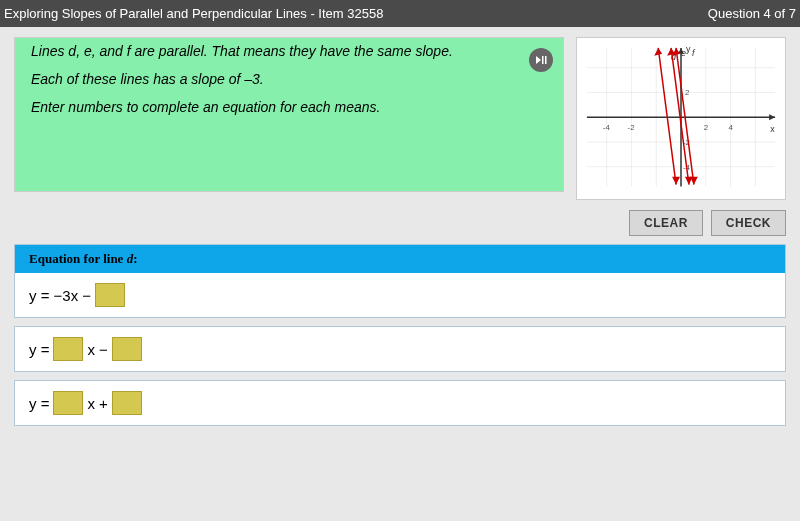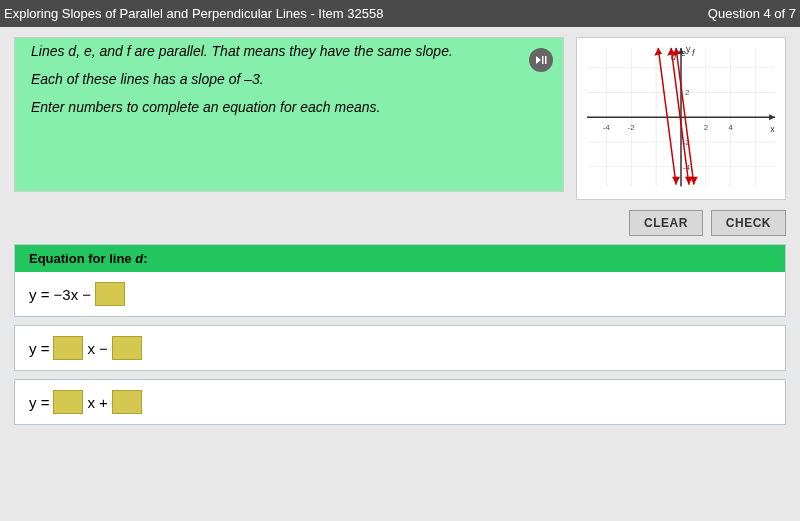--- a/index.html
+++ b/index.html
@@ -92,24 +92,25 @@
     }
 
     
     .equation-section {
       background: white;
       border: 1px solid #b0c8d8;
       overflow: hidden;
     }
 
     .equation-header {
-      background: #22c55e;
+      background: #0ea5e9;
       padding: 6px 14px;
       font-weight: bold;
       font-size: 13px;
+      font-family: Liberation Serif, serif;
     }
 
     .equation-body {
       padding: 10px 14px;
       display: flex;
       align-items: center;
       gap: 4px;
       font-size: 15px;
       min-height: 44px;
     }

